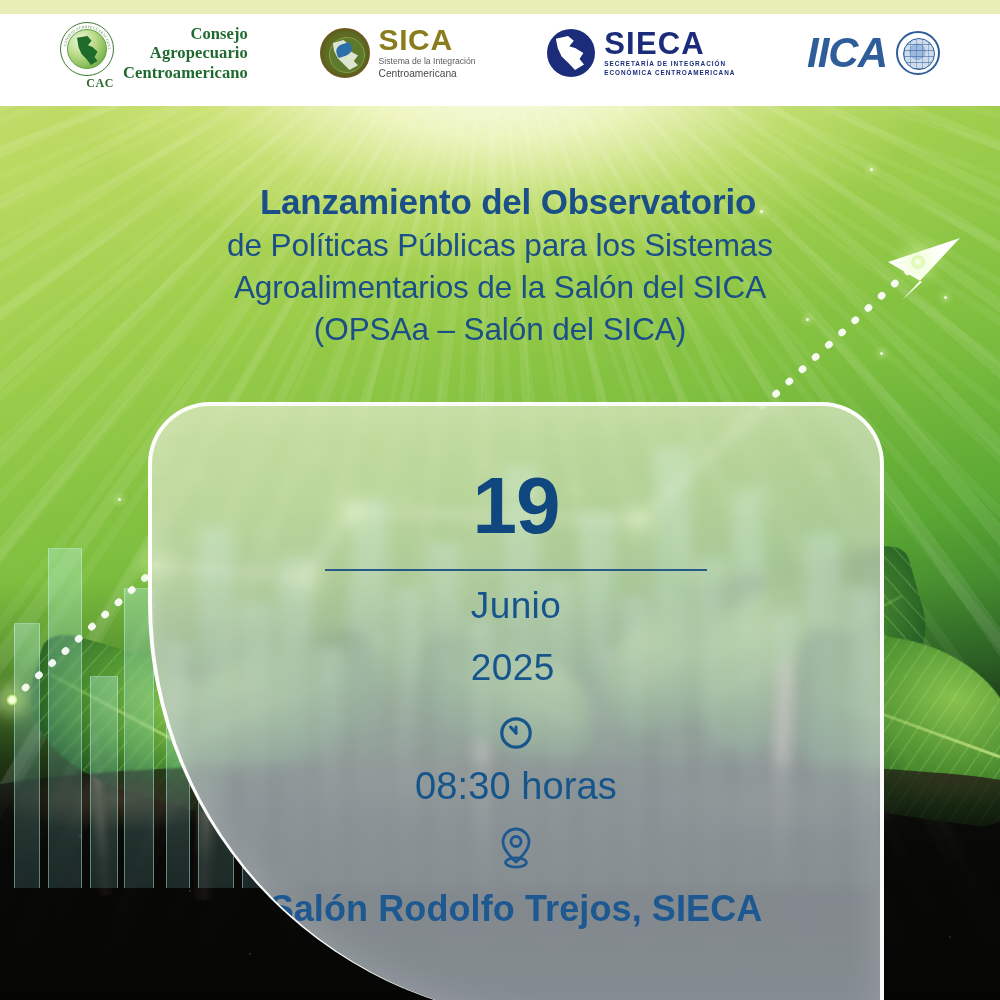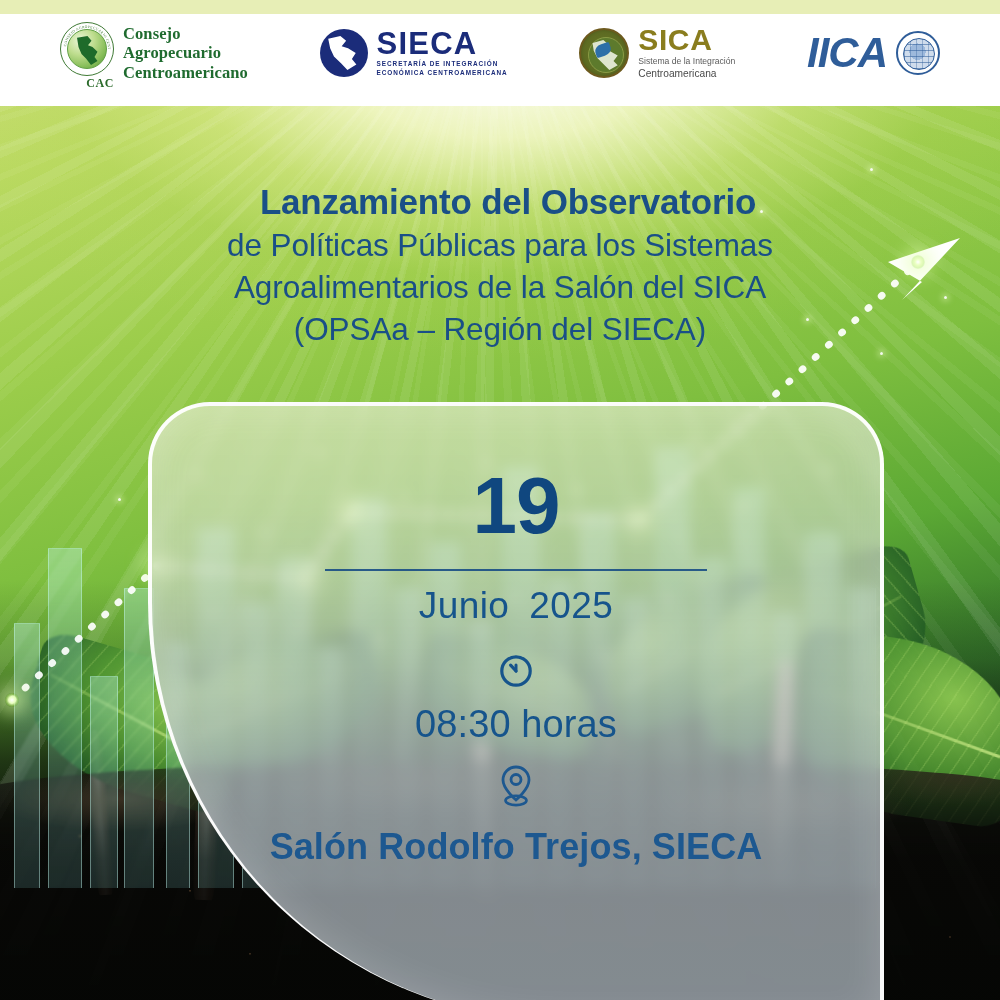--- a/index.html
+++ b/index.html
@@ -236,21 +236,21 @@
     position:absolute; left:8px; top:6px; width:25px; height:29px;
     background:#1e6b2a;
     clip-path:polygon(4% 6%, 46% 0%, 62% 16%, 48% 32%, 66% 38%, 86% 54%, 74% 72%, 86% 86%, 60% 100%, 40% 78%, 22% 62%, 10% 38%);
   }
   .cac-label {
     position:absolute; left:0; top:54px; width:54px; text-align:right;
     font-family:"Liberation Serif", serif; font-weight:700; font-size:12px; color:#2c6b2c; letter-spacing:.6px;
   }
   .cac-text {
     font-family:"Liberation Serif", serif; font-weight:700; color:#1f6b2f;
-    font-size:16.5px; line-height:1.18; letter-spacing:.1px;
+    font-size:16.5px; line-height:1.18; letter-spacing:.1px;text-align:right;
   }
 
   
   .sieca-disc {
     width:48px; height:48px; border-radius:50%;
     background:#1b2c7a; position:relative; overflow:hidden; flex:none;
   }
   .sieca-map {
     position:absolute; left:8px; top:7px; width:32px; height:34px;
     background:#ffffff;
@@ -329,21 +329,21 @@
 
   
   #day-number {
     font-size:80px; font-weight:700; line-height:.94; color:#10477f; letter-spacing:-1px;
   }
   #date-rule {
     width:382px; height:2px; background:#1b4f86; margin:26px 0 14px 0; opacity:.92;
   }
   #month-year {
     font-size:37px; font-weight:400; color:#16548c; letter-spacing:.4px;
-    display:flex; gap:20px;
+    display:flex; gap:20px;flex-direction:column;
   }
   .icon-clock { margin-top:26px; }
   #time-text {
     font-size:38px; font-weight:400; color:#16548c; margin-top:10px; letter-spacing:.1px;
   }
   .icon-pin { margin-top:18px; }
   #venue-text {
     font-size:36px; font-weight:700; color:#1d5890; margin-top:12px; letter-spacing:.1px;
   }
 </style>
@@ -430,21 +430,21 @@
       <div class="spark" style="left: 198px; top: 476px;"></div>
       <div class="spark" style="left: 666px; top: 598px;"></div>
       <div class="spark" style="left: 870px; top: 168px;"></div>
       <div class="spark" style="left: 760px; top: 210px;"></div>
     </div>
 
   <div id="title-block">
     <div id="title-line-1">Lanzamiento del Observatorio</div>
     <div class="title-line">de Políticas Públicas para los Sistemas</div>
     <div class="title-line">Agroalimentarios de la Salón del SICA</div>
-    <div class="title-line">(OPSAa – Región del SIECA)</div>
+    <div class="title-line">(OPSAa – Salón del SICA)</div>
   </div>
 
   <div id="info-card">
     <div id="card-content">
 
       <div id="day-number">19</div>
 
       <div id="date-rule"></div>
 
       <div id="month-year">
@@ -494,48 +494,48 @@
           <div class="cac-label">CAC</div>
         </div>
         <div class="cac-text">
           <div>Consejo</div>
           <div>Agropecuario</div>
           <div>Centroamericano</div>
         </div>
       </div>
 
       <div class="logo-unit">
-        <div class="sieca-disc">
-          <div class="sieca-map"></div>
-        </div>
-        <div>
-          <div class="sieca-word">SIECA</div>
-          <div class="sieca-sub">
-            <div>SECRETARÍA DE INTEGRACIÓN</div>
-            <div>ECONÓMICA CENTROAMERICANA</div>
-          </div>
-        </div>
-      </div>
-
-      <div class="logo-unit">
         <div class="sica-seal">
           <div class="sica-inner"></div>
           <div class="sica-mapw"></div>
           <div class="sica-bird"></div>
         </div>
         <div>
           <div class="sica-word">SICA</div>
           <div class="sica-sub">
             <div>Sistema de la Integración</div>
             <b>Centroamericana</b>
           </div>
         </div>
       </div>
 
       <div class="logo-unit">
+        <div class="sieca-disc">
+          <div class="sieca-map"></div>
+        </div>
+        <div>
+          <div class="sieca-word">SIECA</div>
+          <div class="sieca-sub">
+            <div>SECRETARÍA DE INTEGRACIÓN</div>
+            <div>ECONÓMICA CENTROAMERICANA</div>
+          </div>
+        </div>
+      </div>
+
+      <div class="logo-unit">
         <div class="iica-word">IICA</div>
         <div class="iica-globe"></div>
       </div>
 
     </div>
   </div>
   <div id="top-strip"></div>
 
 </div>
 

